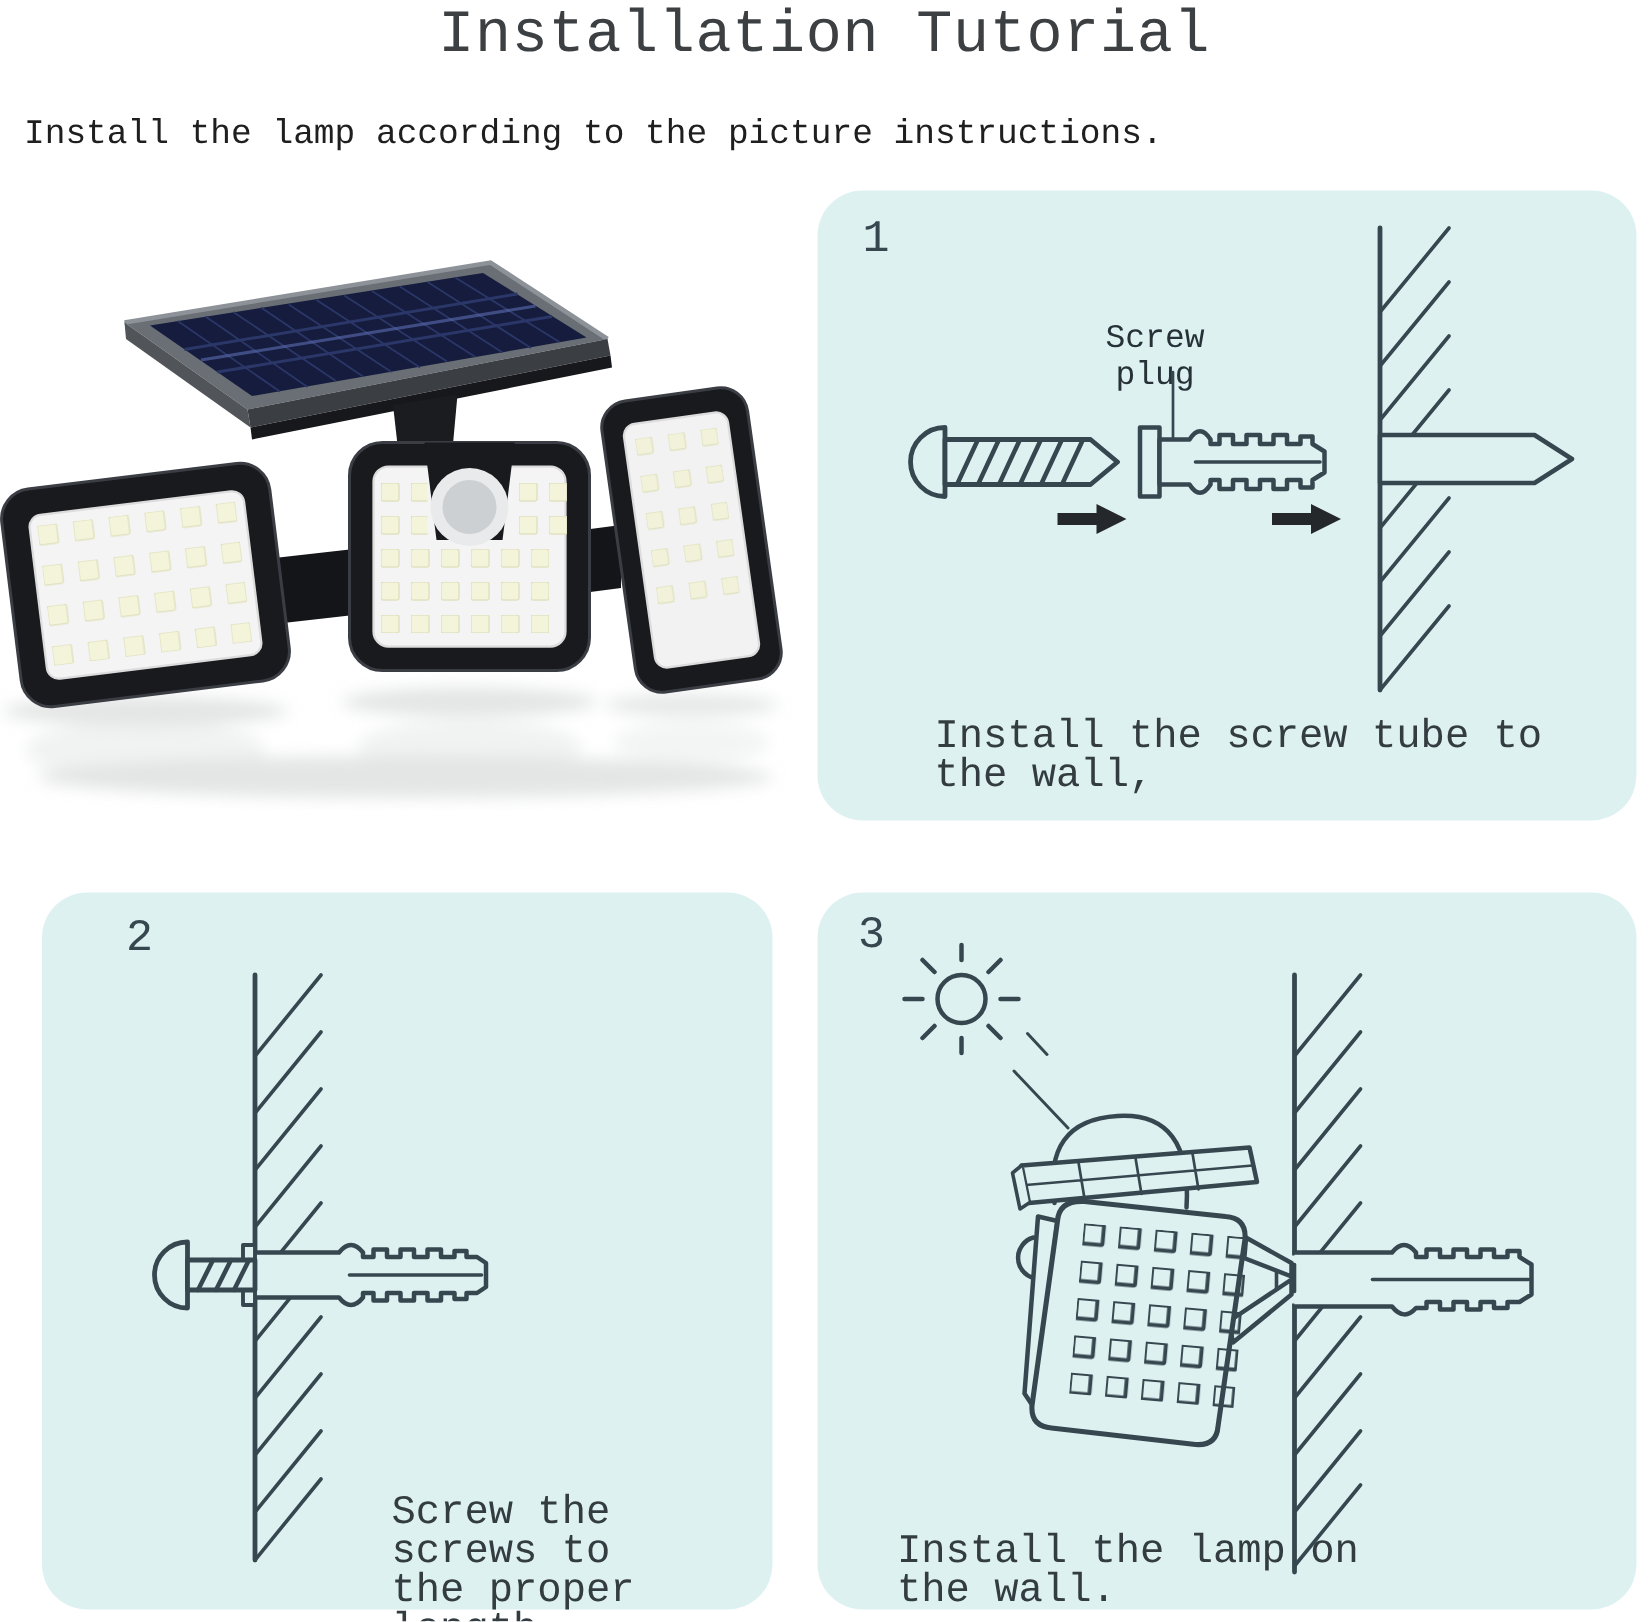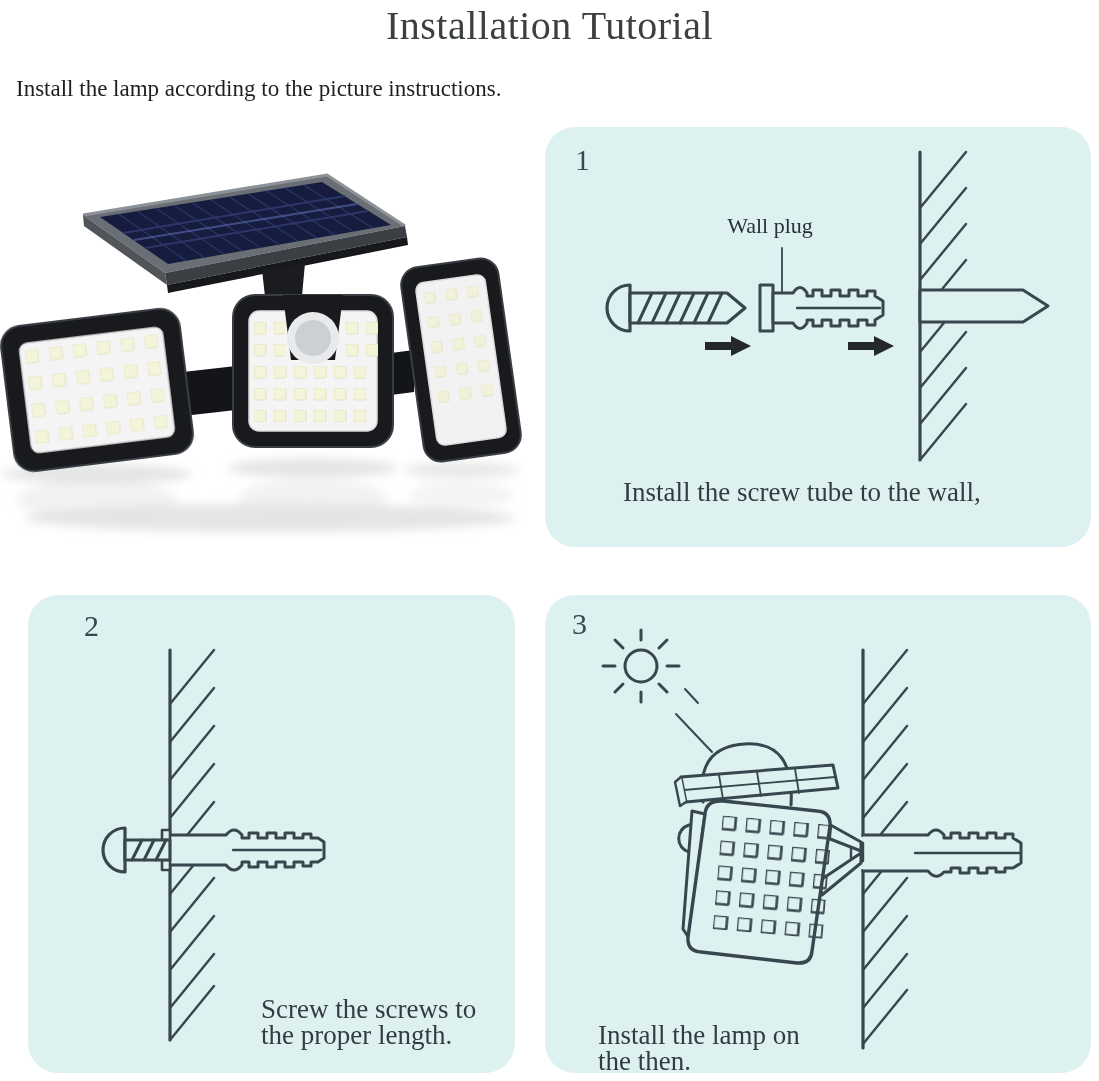--- a/index.html
+++ b/index.html
@@ -1,17 +1,17 @@
 <!DOCTYPE html>
 <html><head>
 <meta charset="utf-8">
 <style>
   html,body{margin:0;padding:0;background:#ffffff;}
   .canvas{position:relative;width:1099px;height:1081px;background:#ffffff;overflow:hidden;
-          font-family:Liberation Serif, serif;}
+          font-family:Liberation Mono, monospace;}
   .page-title{position:absolute;top:2px;left:0;width:1099px;text-align:center;margin:0;
               font-size:40px;font-weight:400;color:#3C4043;letter-spacing:.5px;}
   .page-subtitle{position:absolute;top:60px;left:0;width:1099px;text-align:left;margin:16px;
               font-size:23px;font-weight:400;color:#1F1F1F;}
   .panel{position:absolute;background:#DEF1F1;border-radius:30px;}
   .panel-1{left:545px;top:127px;width:546px;height:420px;}
   .panel-2{left:28px;top:595px;width:487px;height:478px;}
   .panel-3{left:545px;top:595px;width:546px;height:478px;}
   .illus{position:absolute;left:0;top:0;}
   .step-num{position:absolute;font-size:30px;color:#37474F;}
@@ -95,21 +95,21 @@
       <g transform="rotate(-8 461 242)">
         <rect x="412" y="144" width="98" height="196" rx="18" fill="#191a1d" stroke="#3a3e44" stroke-width="2"></rect>
         <rect x="426" y="160" width="70" height="164" rx="8" fill="#f2f2f2" stroke="#dcdcdc" stroke-width="1.5"></rect>
         <rect x="433" y="170" width="55" height="113" fill="url(#patR)"></rect>
       </g>
     </svg>
   </div>
 
   <section class="panel panel-1">
     <span class="step-num" style="left:30px;top:16px;">1</span>
-    <div class="part-label" style="left:160px;top:86px;width:130px;">Wall plug</div>
+    <div class="part-label" style="left:160px;top:86px;width:130px;">Screw plug</div>
 
     <svg class="illus" width="546" height="420" viewBox="0 0 546 420">
       <g stroke="#37474F" fill="none" stroke-linecap="round" stroke-linejoin="round">
 
         <g>
           <path d="M375,25 V333" stroke-width="3.2"></path>
           <path stroke-width="2.4" d="M375,81 l46,-56 M375,117 l46,-56 M375,153 l46,-56 M375,189 l46,-56 M375,225 l46,-56 M375,261 l46,-56 M375,297 l46,-56 M375,333 l46,-56"></path>
         </g>
 
         <path d="M375,163 H478 L503,179 L478,195 H375 Z" fill="#DEF1F1" stroke-width="3"></path>
@@ -218,17 +218,17 @@
           <path fill="#DEF1F1" stroke-width="3.4" d="M178,206 L272,216 Q286,217 285,231 L267,356 Q266,369 252,368 L156,357 Q142,356 143,342 L160,219 Q161,205 178,206 Z"></path>
           <g transform="rotate(5 215 287)">
             <rect x="172" y="224" width="110" height="114" fill="url(#lampled)" stroke="none"></rect>
           </g>
         </g>
       </g>
     </svg>
 
     <div class="caption" style="left:53px;top:394px;margin-top:33px;">
       <div>Install the lamp on</div>
-      <div>the then.</div>
+      <div>the wall.</div>
     </div>
   </section>
 
 </div>
 
 </body></html>

